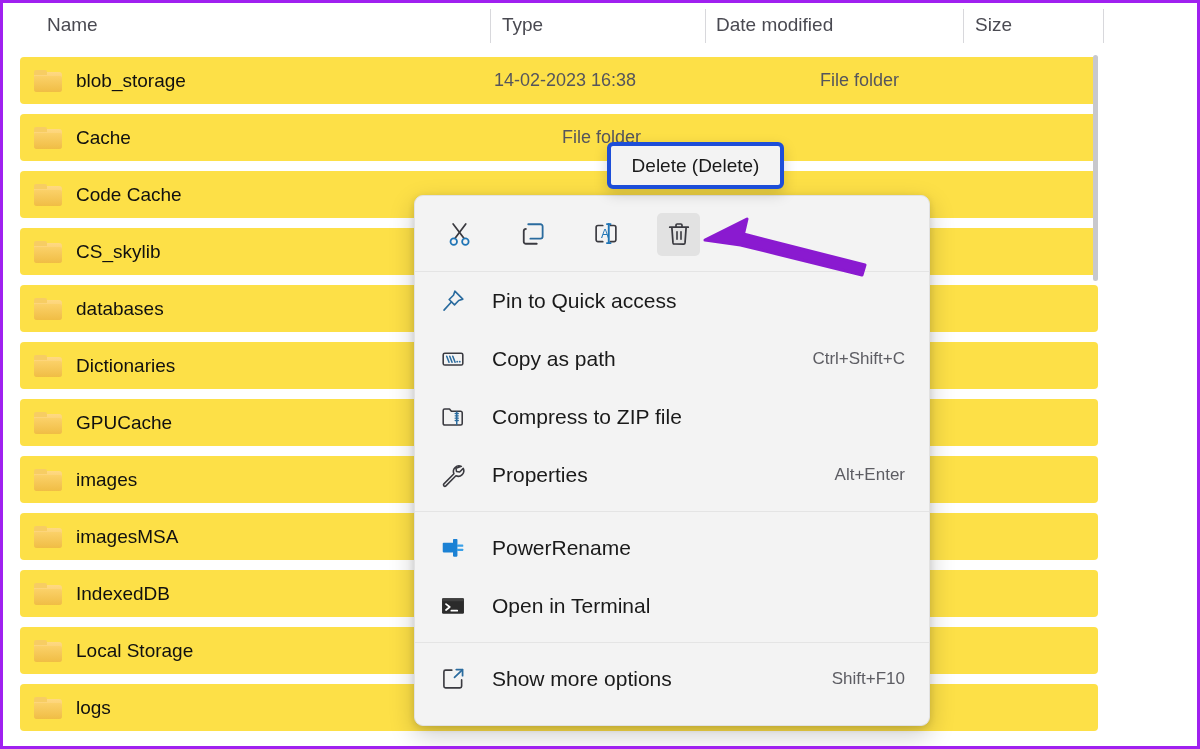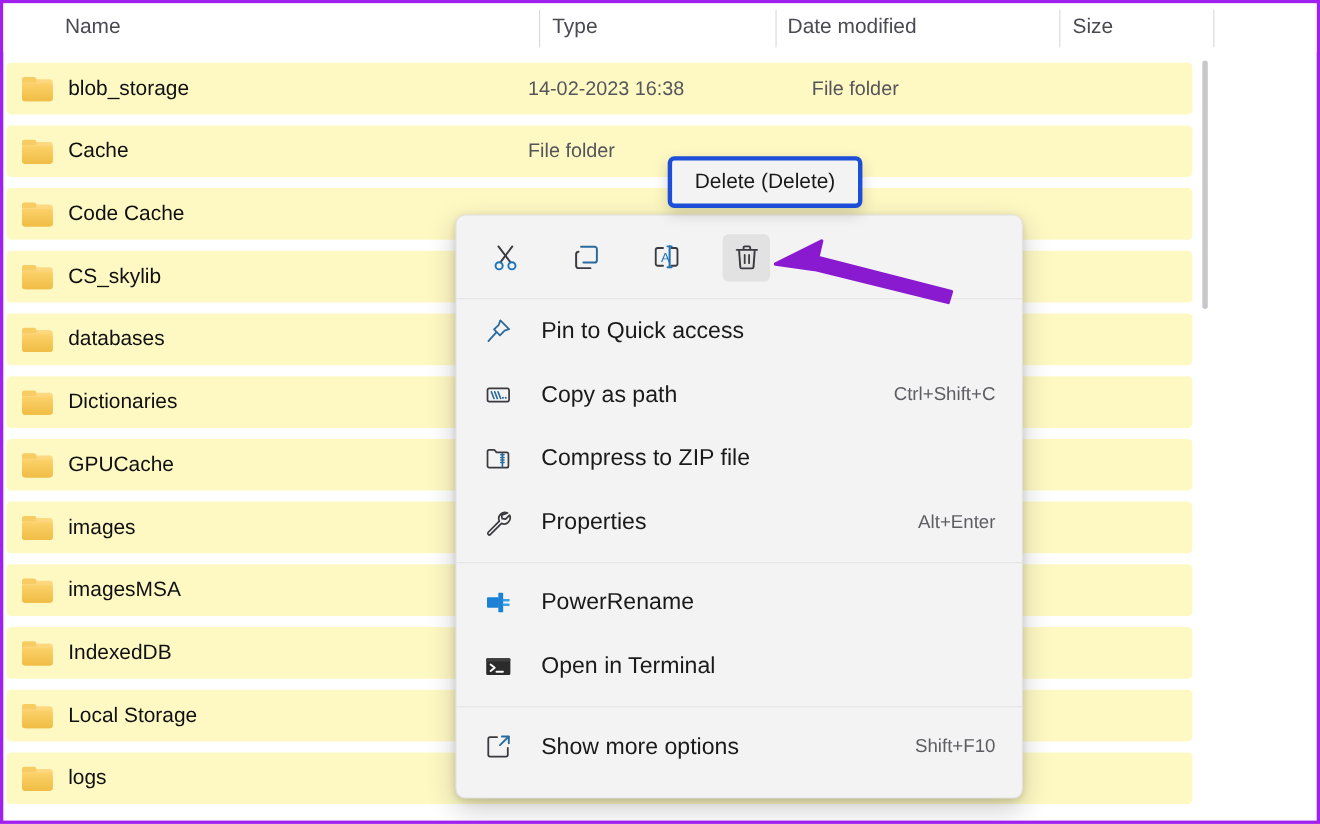--- a/index.html
+++ b/index.html
@@ -50,24 +50,24 @@
 
   
   #rows {
     position: absolute;
     left: 0; top: 44px;
     width: 1194px;
     height: 702px;
   }
   .row {
     position: absolute;
-    left: 3px;
+    left: 17px;
     width: 1078px;
     height: 47px;
-    background: #fef9c3;
+    background: #fde047;
     border-radius: 4px;
     display: flex;
     align-items: center;
   }
   .row .cell-name {
     display: flex;
     align-items: center;
     padding-left: 14px;
     width: 474px;
   }
@@ -81,20 +81,21 @@
     width: 258px;
     font-size: 18px;
     color: #55555c;
     white-space: nowrap;
   }
   .row .cell-type {
     width: 215px;
     font-size: 18px;
     color: #55555c;
     white-space: nowrap;
+    text-align: center;
   }
   .row .cell-size {
     flex: 1;
     font-size: 18px;
     color: #55555c;
   }
 
   .folder-ico {
     width: 28px; height: 22px;
     position: relative;
@@ -239,21 +240,21 @@
     z-index: 50;
     pointer-events: none;
   }
 </style>
 </head>
 <body>
 
 <div id="screen">
 
   <div id="col-header">
-    <div class="col-head" id="ch0" style="width:488px;padding-left:56px;text-align:right;">
+    <div class="col-head" id="ch0" style="width:488px;padding-left:44px;text-align:right;">
       <span class="label">Name</span>
       <span class="col-sep" style="right:0;"></span>
     </div>
     <div class="col-head" id="ch2" style="width:215px;padding-left:11px;">
       <span class="label">Type</span>
       <span class="col-sep" style="right:0;"></span>
     </div>
     <div class="col-head" id="ch1" style="width:258px;padding-left:10px;">
       <span class="label">Date modified</span>
       <span class="col-sep" style="right:0;"></span>

